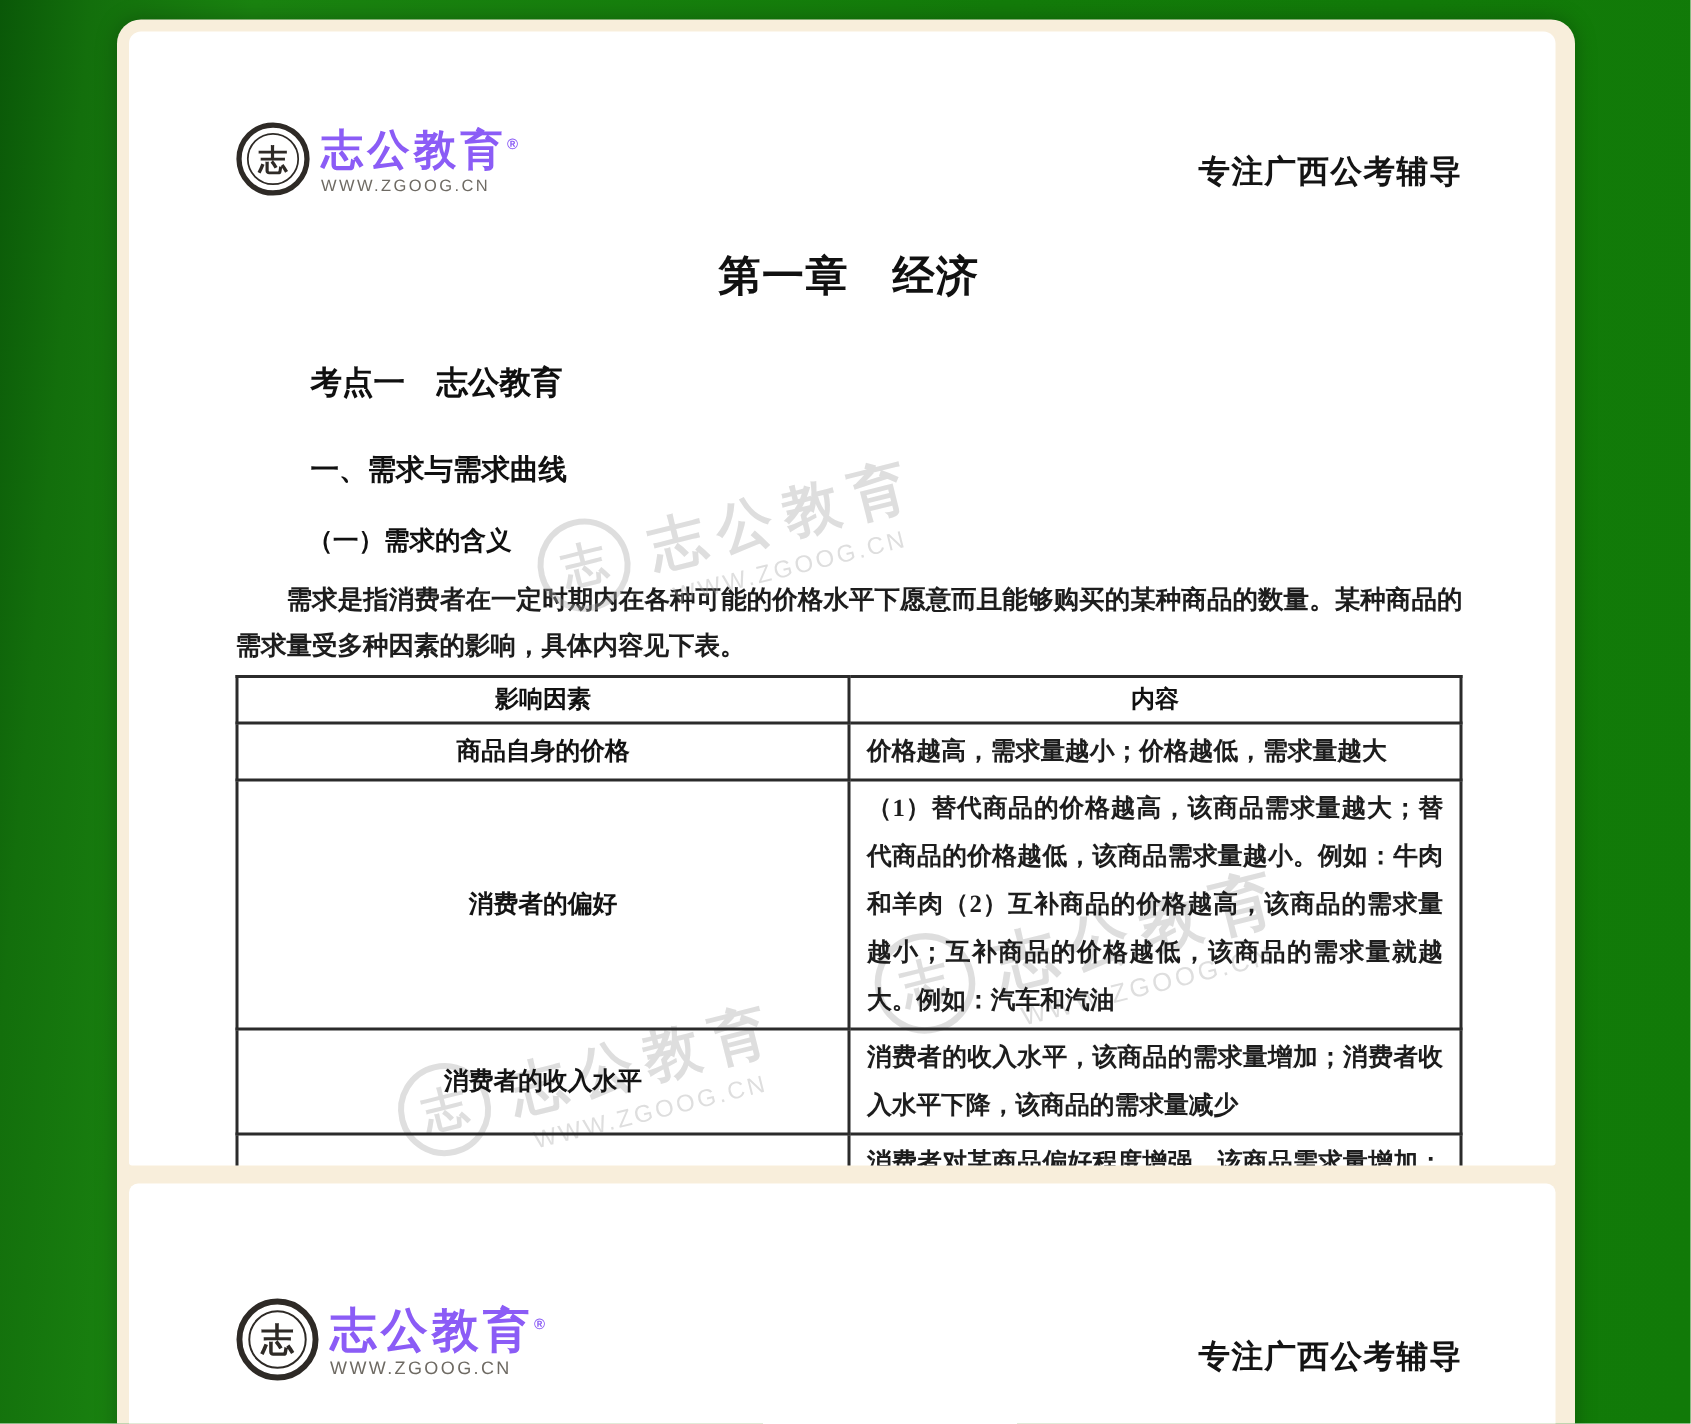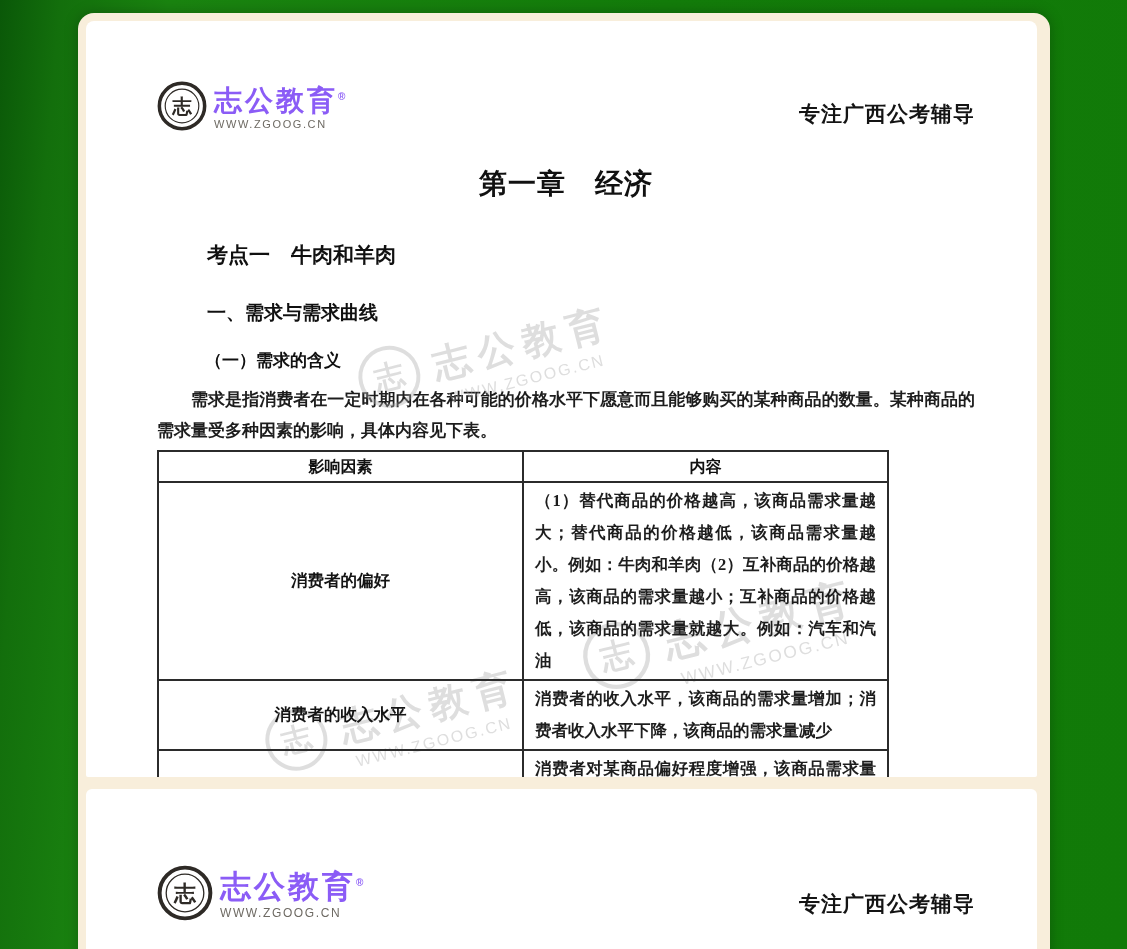--- a/index.html
+++ b/index.html
@@ -78,21 +78,21 @@
     margin-top: 12px;
     font-family: "Liberation Serif", "DejaVu Serif", serif;
     font-size: 17px; font-weight: 600; color: #1d1d1d;
     line-height: 31px; text-align: justify; text-indent: 2em;
     width: 818px;
   }
 
   
   table.factors {
     margin-top: 4px;
-    width: 732px;
+    width: 818px;
     border-collapse: collapse;
     table-layout: fixed;
     background: transparent;
     position: relative; z-index: 1;
   }
   table.factors th, table.factors td {
     border: 2px solid #2b2b2b;
   }
   table.factors th {
     font-size: 16px; font-weight: 700; color: #111;
@@ -170,30 +170,34 @@
         </svg>
         <div class="brand-txt">
           <div class="brand-name"><span>志公教育</span><sup>®</sup></div>
           <div class="brand-url">WWW.ZGOOG.CN</div>
         </div>
       </div>
       <div class="tagline">专注广西公考辅导</div>
     </div>
 
     <div class="doc-title">第一章　经济</div>
-    <div class="kaodian">考点一　牛肉和羊肉</div>
+    <div class="kaodian">考点一　志公教育</div>
     <div class="h-one">一、需求与需求曲线</div>
     <div class="h-two">（一）需求的含义</div>
     <p class="para">需求是指消费者在一定时期内在各种可能的价格水平下愿意而且能够购买的某种商品的数量。某种商品的需求量受多种因素的影响，具体内容见下表。</p>
 
     <table class="factors">
       <tbody>
           <tr>
         <th>影响因素</th>
         <th>内容</th>
+      </tr>
+      <tr class="r1">
+        <td class="c-factor">商品自身的价格</td>
+        <td class="c-content">价格越高，需求量越小；价格越低，需求量越大</td>
       </tr>
       <tr class="r2">
         <td class="c-factor">消费者的偏好</td>
         <td class="c-content">（1）替代商品的价格越高，该商品需求量越大；替代商品的价格越低，该商品需求量越小。例如：牛肉和羊肉（2）互补商品的价格越高，该商品的需求量越小；互补商品的价格越低，该商品的需求量就越大。例如：汽车和汽油</td>
       </tr>
       <tr class="r3">
         <td class="c-factor">消费者的收入水平</td>
         <td class="c-content">消费者的收入水平，该商品的需求量增加；消费者收入水平下降，该商品的需求量减少</td>
       </tr>
       <tr class="r4">

